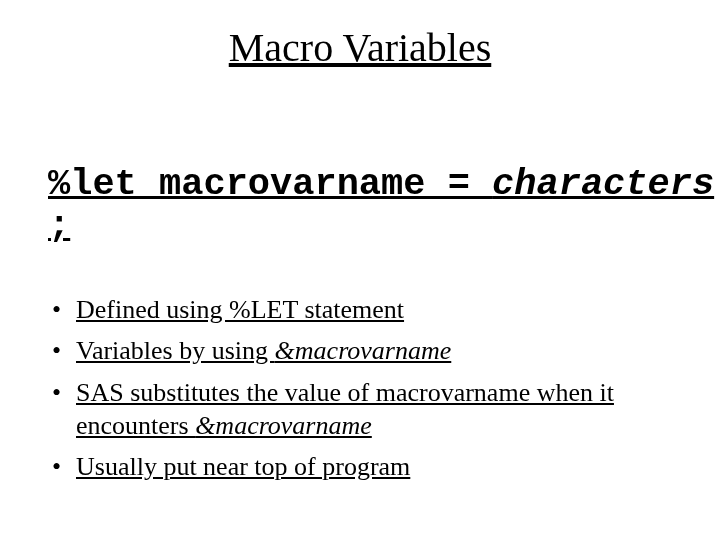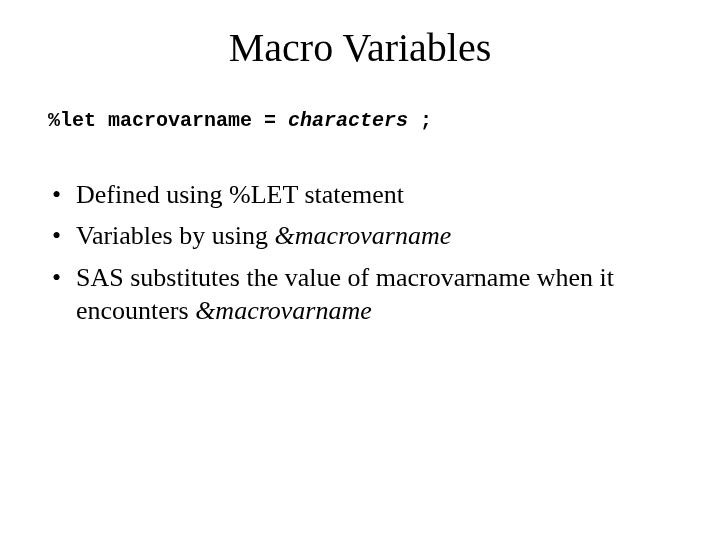--- a/index.html
+++ b/index.html
@@ -9,32 +9,33 @@
     height: 540px;
     background: #ffffff;
     font-family: "Times New Roman", Times, serif;
     color: #000000;
   }
   .slide {
     width: 720px;
     height: 540px;
     position: relative;
     box-sizing: border-box;
+    text-decoration: underline;
   }
   .title {
     text-align: center;
     font-size: 40px;
     padding-top: 24px;
     font-weight: normal;
   }
   .code-line {
     font-family: "Courier New", Courier, monospace;
     font-weight: bold;
-    font-size: 20px;
-    margin-top: 38px;
+    font-size: 37px;
+    margin-top: 92px;
     padding-left: 48px;
   }
   .code-italic {
     font-style: italic;
   }
   .bullets {
     list-style: none;
     margin: 46px 0 0 0;
     padding: 0 40px 0 40px;
     font-size: 26px;
@@ -67,15 +68,18 @@
   <ul class="bullets">
     <li>
       <span>Defined using %LET statement</span>
     </li>
     <li>
       <span>Variables by using </span><span class="ital">&amp;macrovarname</span>
     </li>
     <li>
       <span>SAS substitutes the value of macrovarname when it encounters </span><span class="ital">&amp;macrovarname</span>
     </li>
+    <li>
+      <span>Usually put near top of program</span>
+    </li>
   </ul>
 
 </div>
 
 </body></html>

